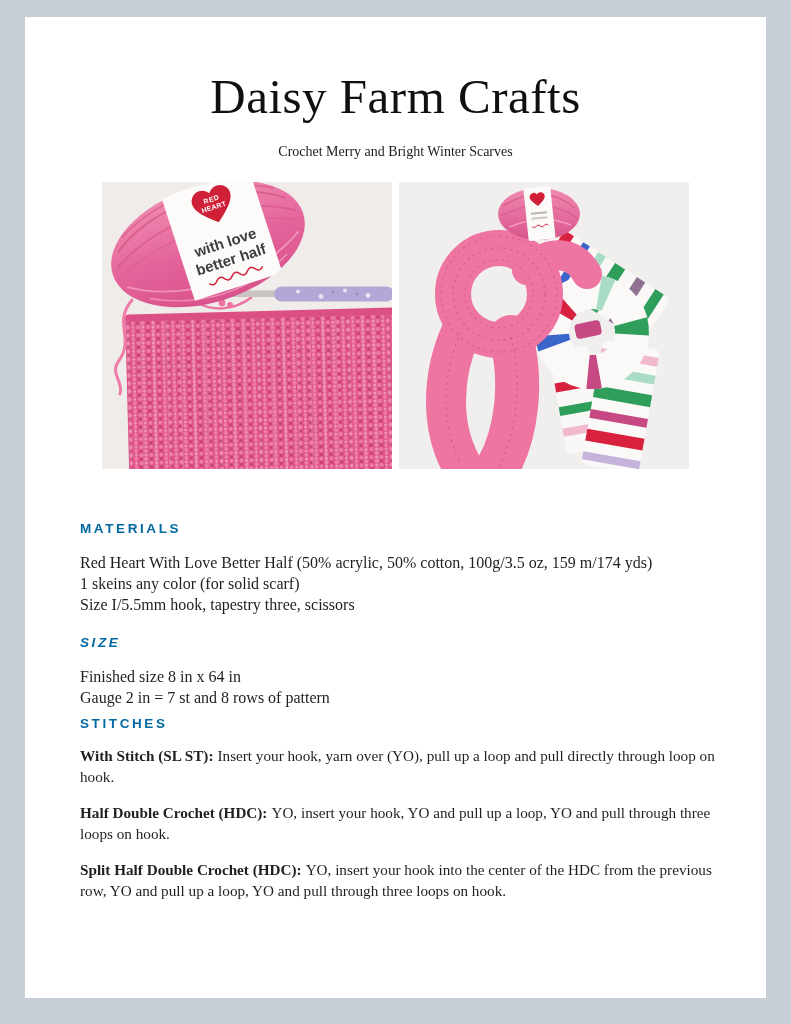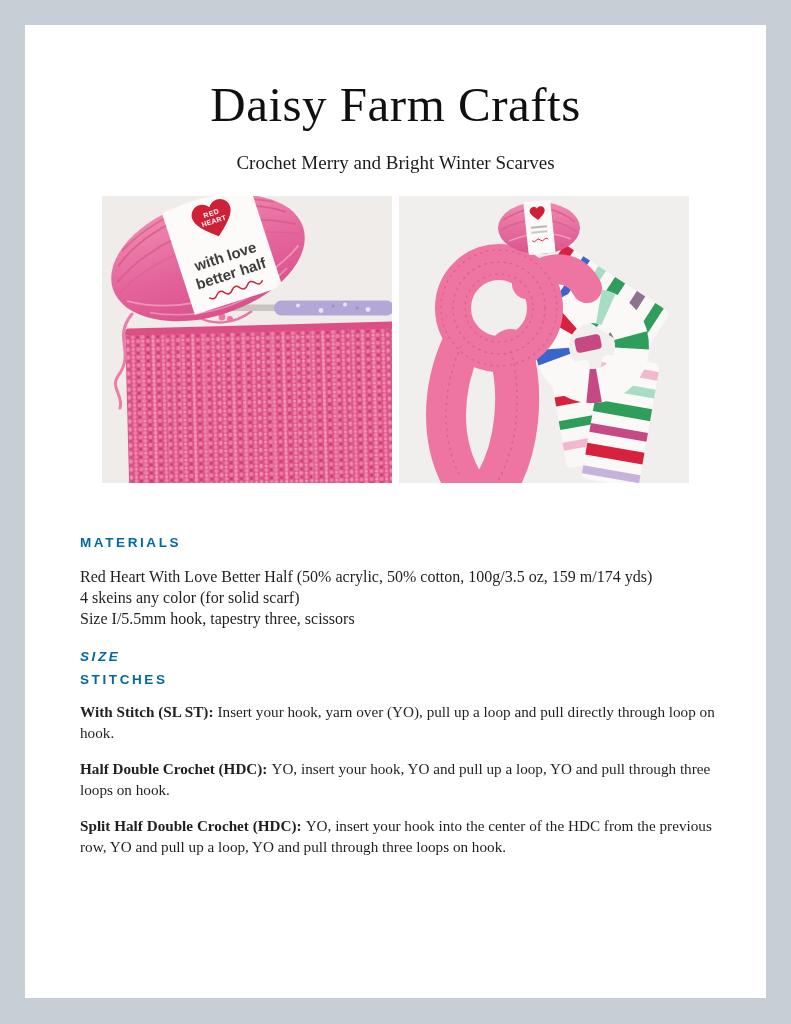--- a/index.html
+++ b/index.html
@@ -4,21 +4,21 @@
 <style>
   html,body{margin:0;padding:0;}
   body{
     width:791px;height:1024px;overflow:hidden;
     background:#c7ced5;
     font-family:"Liberation Serif", serif;
     -webkit-font-smoothing:antialiased;
   }
   .frame{
     width:791px;height:1024px;
-    padding:25px 25px 26px 25px;
+    padding:17px 25px 26px 25px;
     box-sizing:border-box;
   }
   .page{
     background:#ffffff;
     width:100%;height:100%;
     box-sizing:border-box;
     padding-top:55px;
   }
   .title{
     margin:0;
@@ -26,21 +26,21 @@
     font-family:"Liberation Serif", serif;
     font-weight:400;
     font-size:49px;
     line-height:1.04;
     color:#101010;
     letter-spacing:0.5px;
   }
   .subtitle{
     margin-top:21px;
     text-align:center;
-    font-size:19px;
+    font-size:14px;
     color:#1c1c1c;
   }
   .photos{
     display:flex;
     justify-content:center;
     gap:7px;
     margin-top:22px;
   }
   .photo{width:290px;height:287px;display:block;}
   .content{
@@ -233,25 +233,29 @@
           </g>
         </g>
       </svg>
     </div>
 
     <div class="content">
 
       <h2 class="section-heading">MATERIALS</h2>
       <div class="body-block">
         <div class="line">Red Heart With Love Better Half (50% acrylic, 50% cotton, 100g/3.5 oz, 159 m/174 yds)</div>
-        <div class="line">4 skeins any color (for solid scarf)</div>
+        <div class="line">1 skeins any color (for solid scarf)</div>
         <div class="line">Size I/5.5mm hook, tapestry three, scissors</div>
       </div>
 
       <h2 class="section-heading gap-size">SIZE</h2>
+      <div class="body-block">
+        <div class="line">Finished size 8 in x 64 in</div>
+        <div class="line">Gauge 2 in = 7 st and 8 rows of pattern</div>
+      </div>
 
       <h2 class="section-heading gap-stitches">STITCHES</h2>
 
       <p class="stitch">
         <strong>With Stitch (SL ST):</strong><span>Insert your hook, yarn over (YO), pull up a loop and pull directly through loop on hook.</span>
       </p>
       <p class="stitch">
         <strong>Half Double Crochet (HDC):</strong><span>YO, insert your hook, YO and pull up a loop, YO and pull through three loops on hook.</span>
       </p>
       <p class="stitch">

